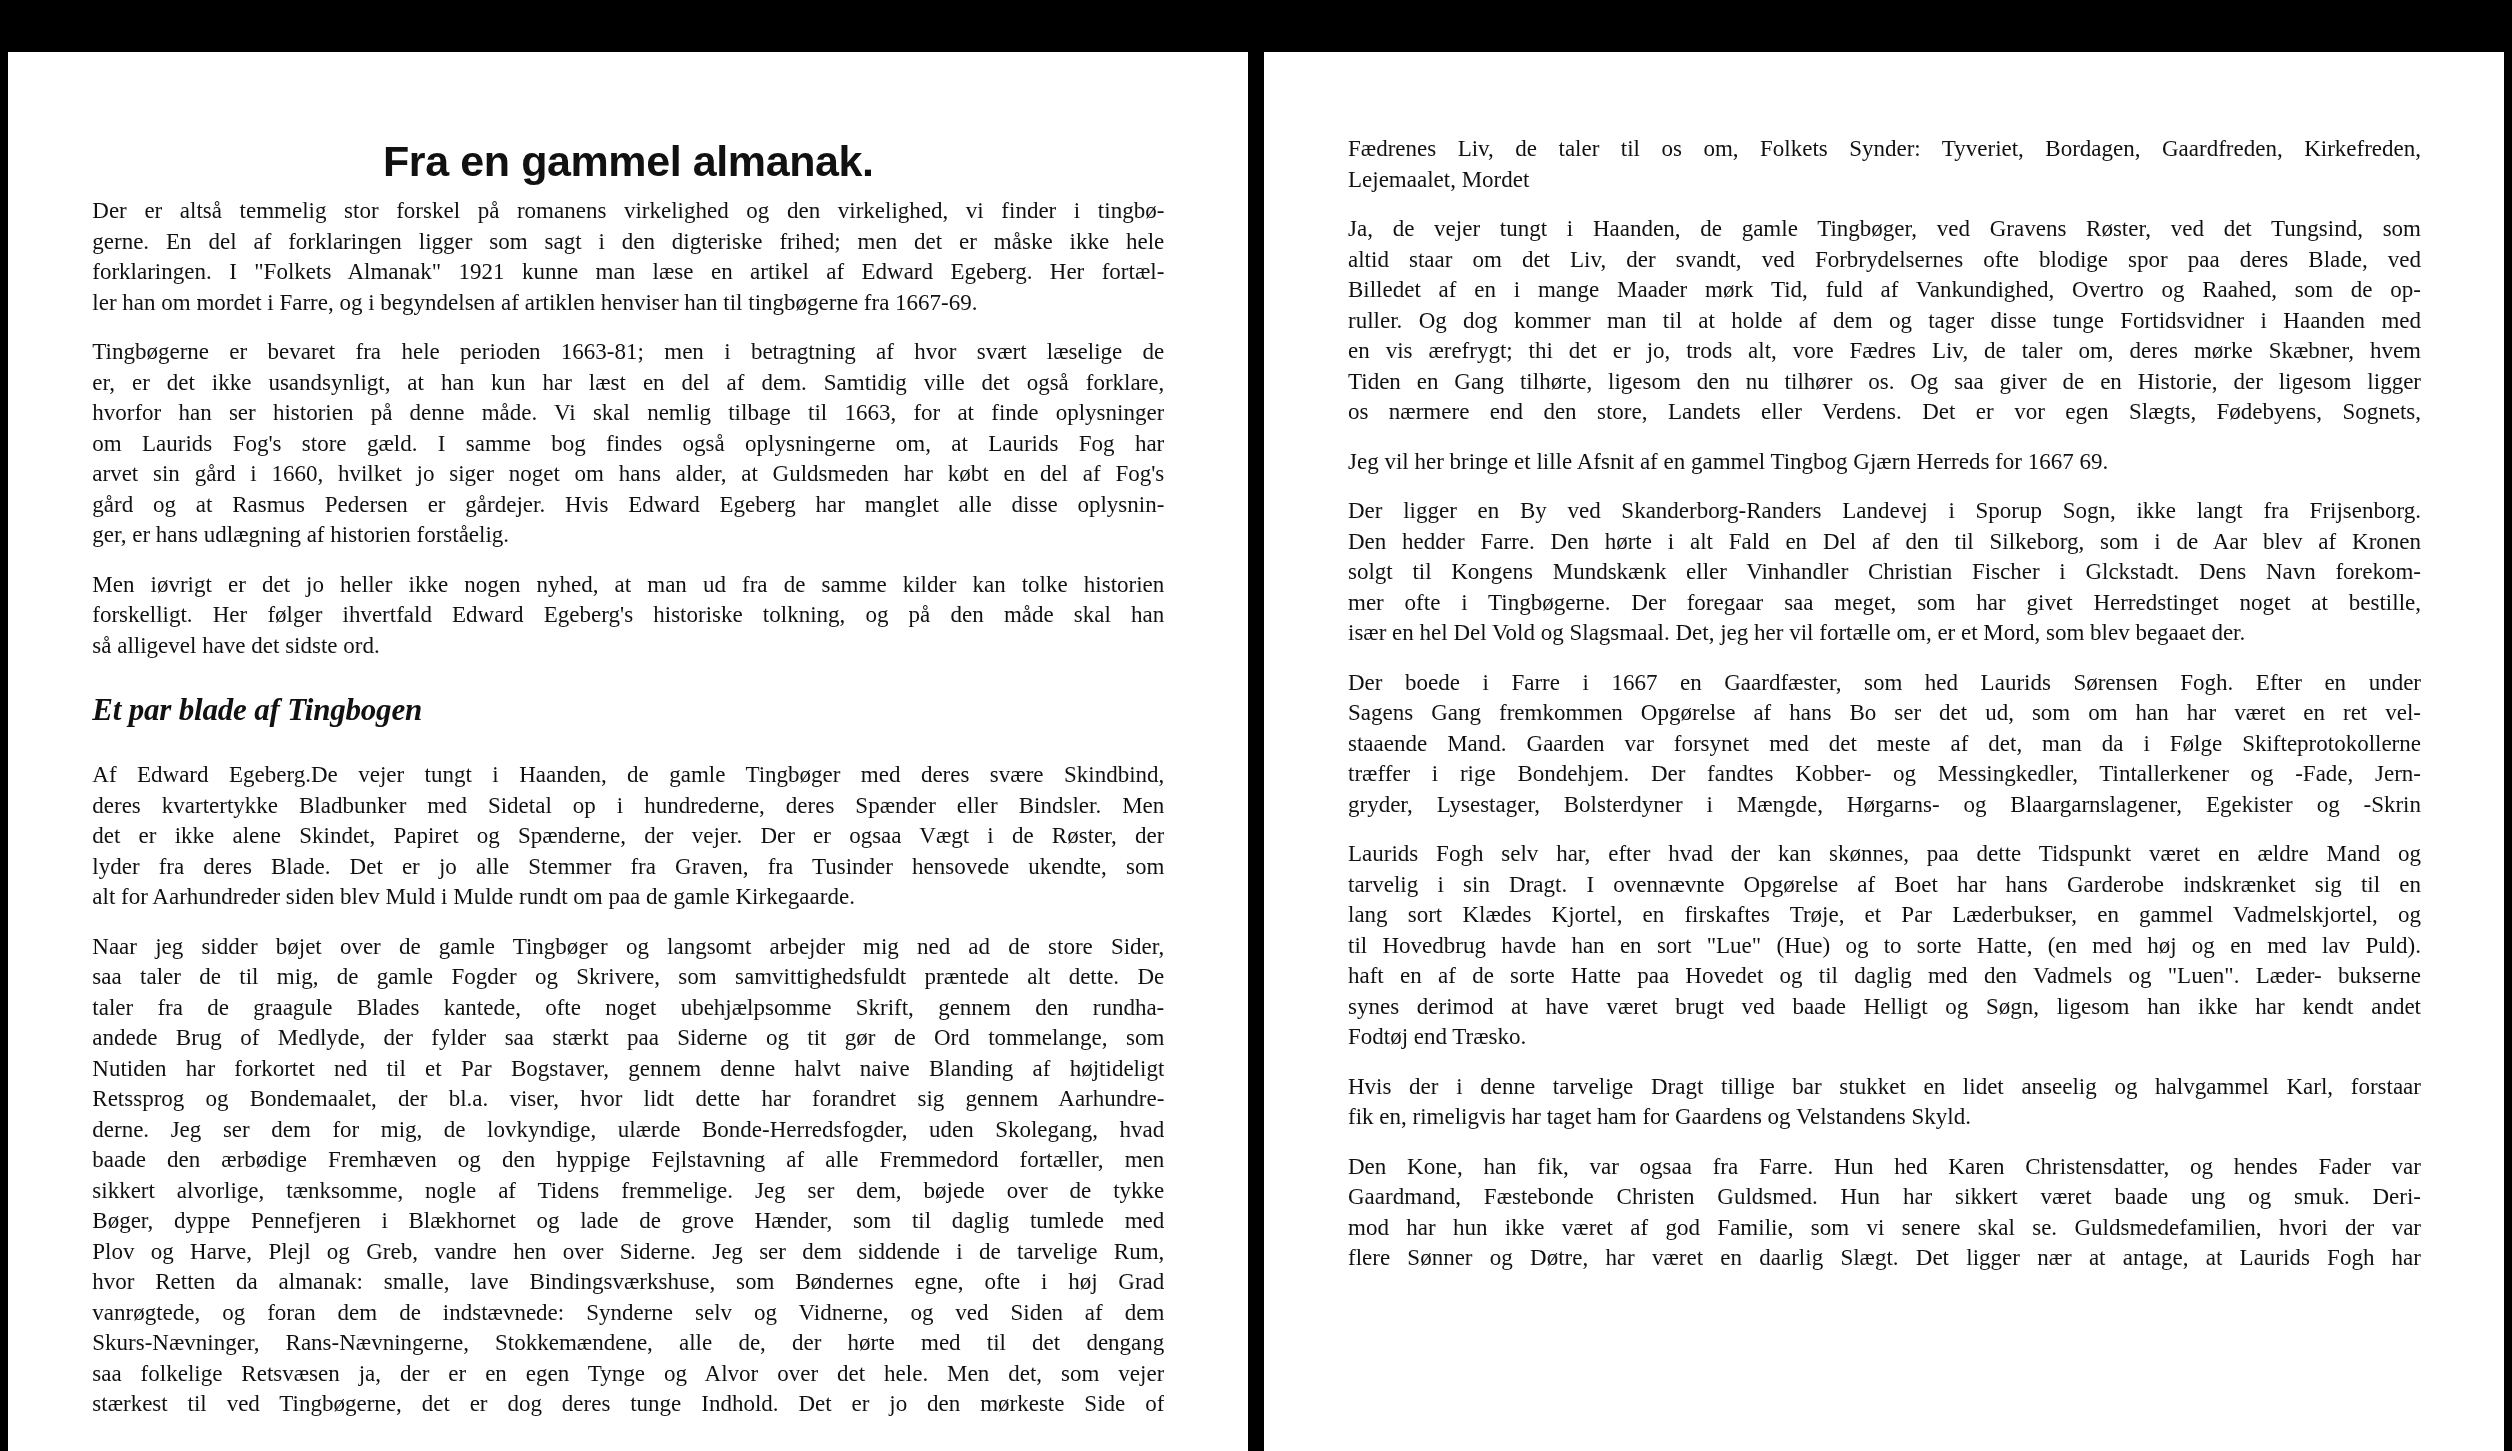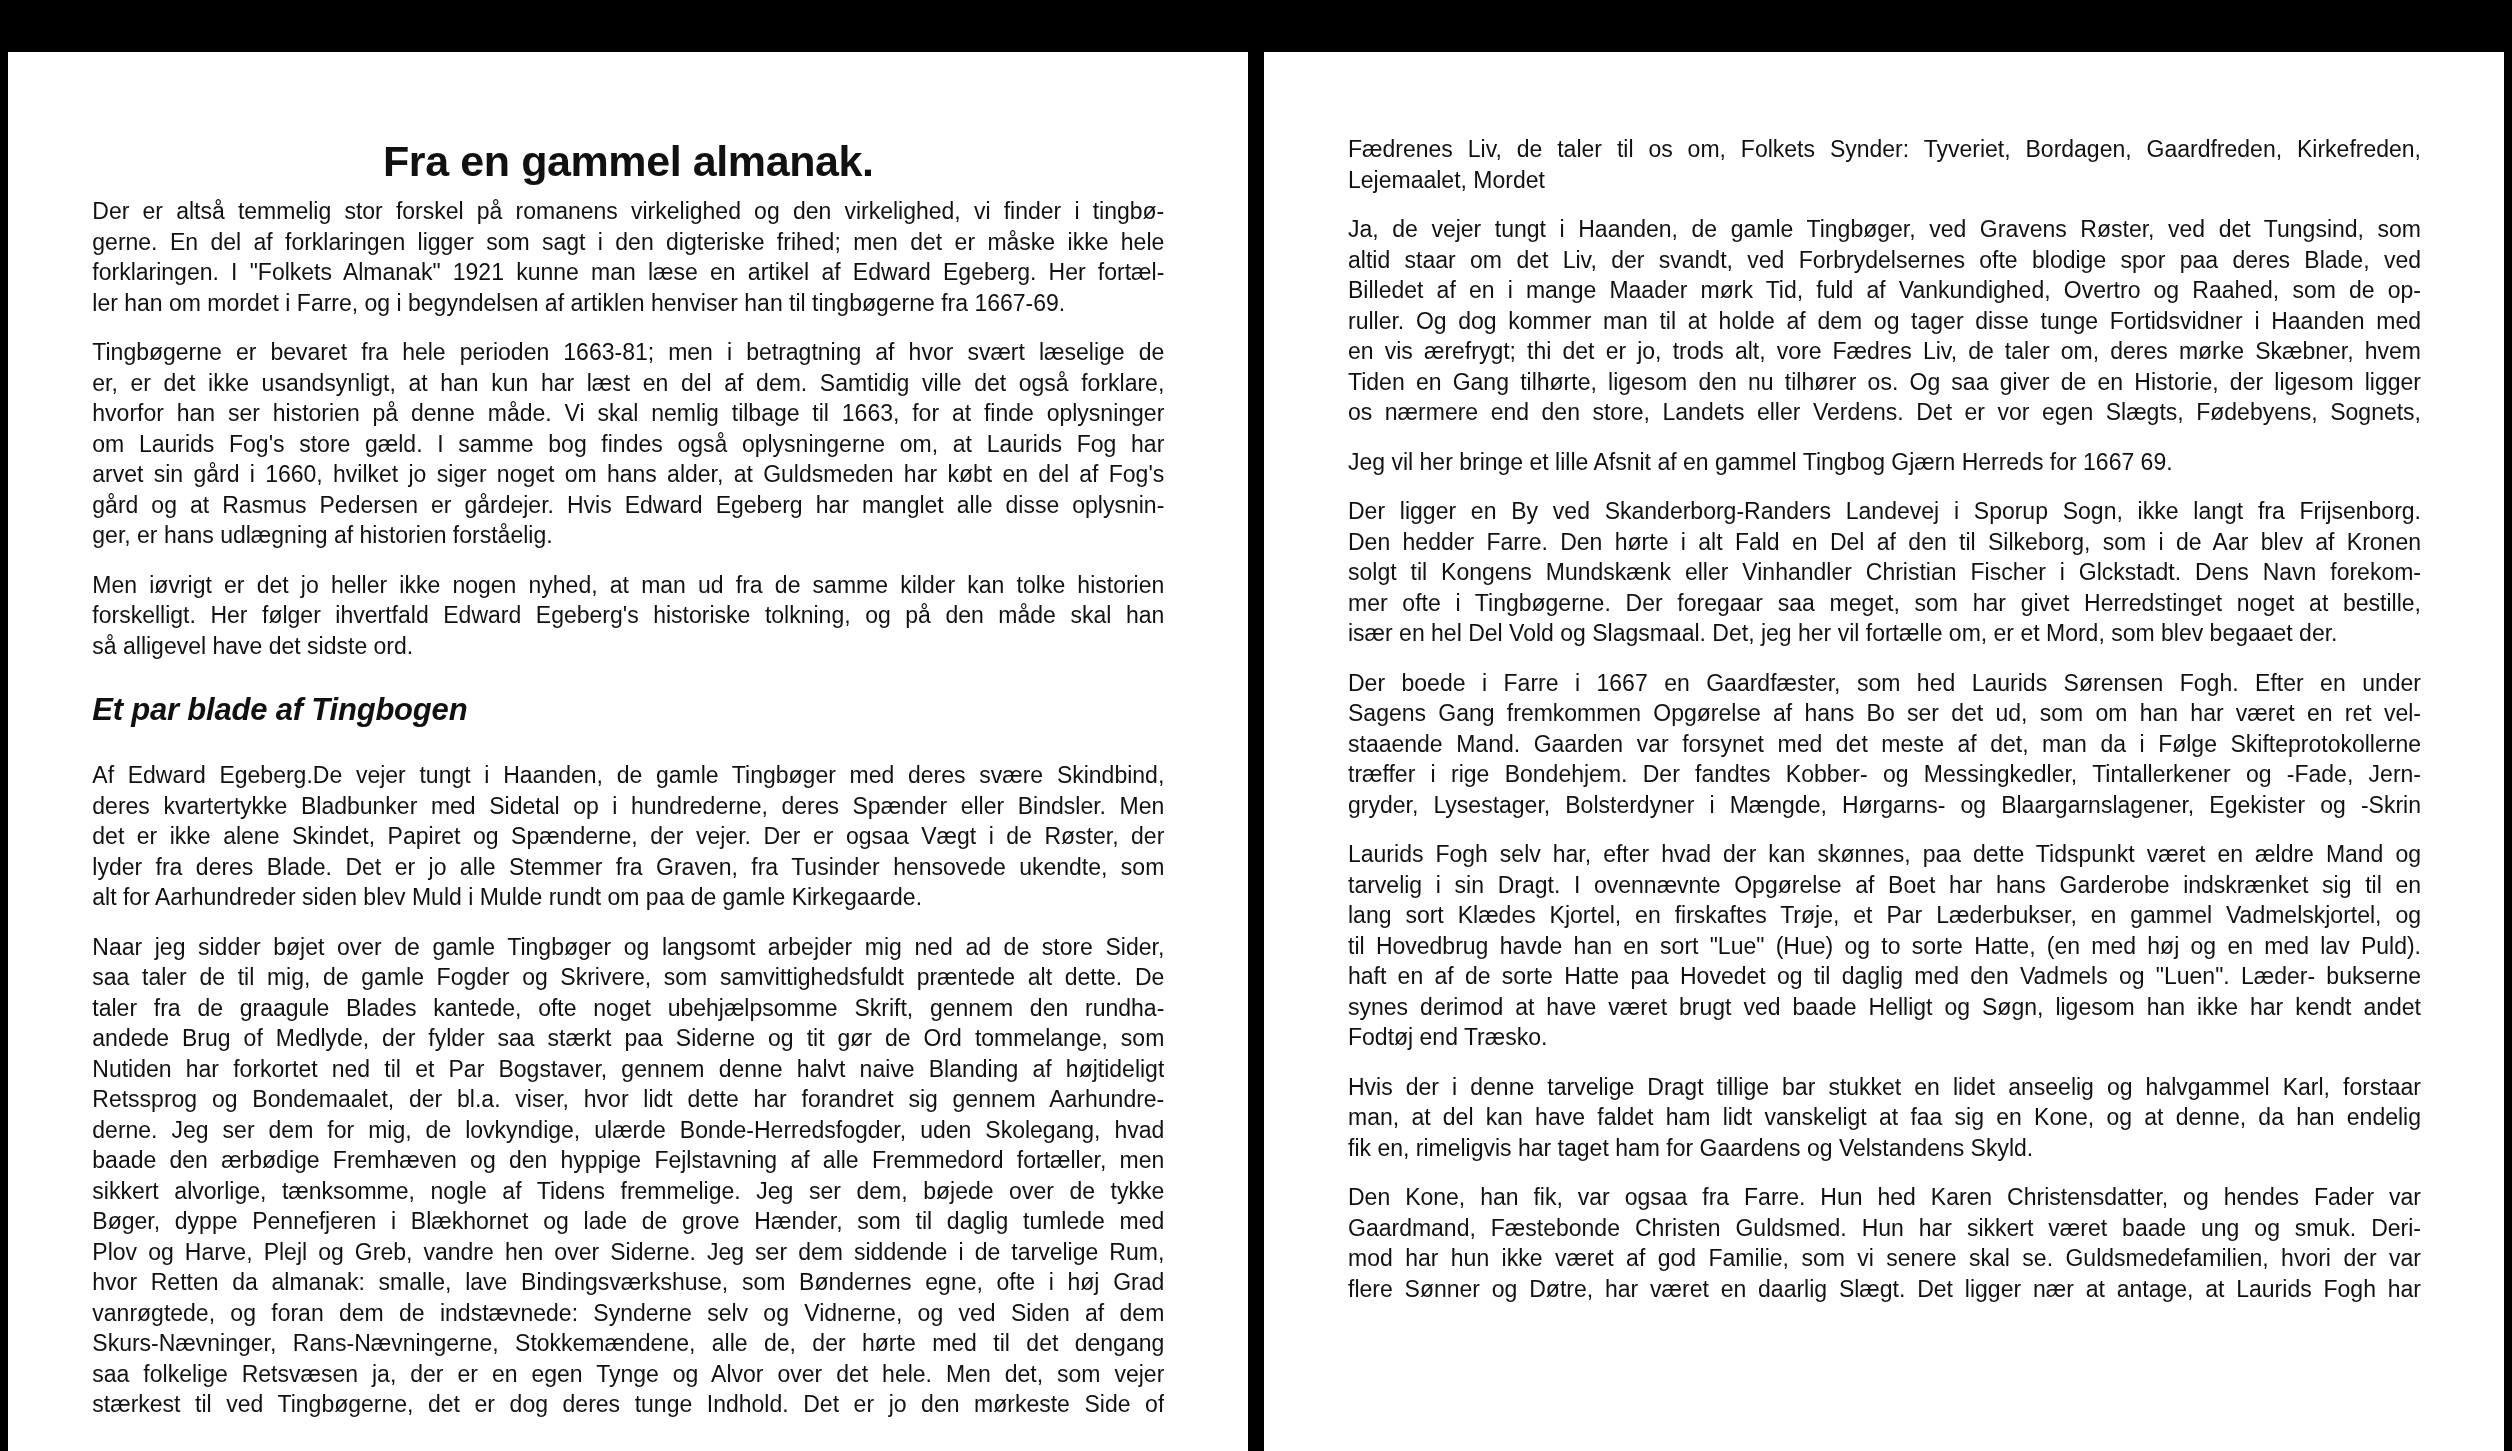--- a/index.html
+++ b/index.html
@@ -8,21 +8,21 @@
     font-family: "Liberation Sans", sans-serif; color: #111;
   }
   .page { position: absolute; top: 8.3px; height: 1435px; background: #fff; margin-top: 44px; }
   #page-left { left: 8.3px; width: 1240px; }
   #page-right { left: 1264px; width: 1240px; }
   .title {
     position: absolute; left: 0; right: 0; top: 83px; margin: 0;
     text-align: center; font-weight: bold; font-size: 43px; line-height: 53px;
     letter-spacing: -0.4px; color: #111;
   }
-  .column { position: absolute; }
+  .column { position: absolute; font-family: Liberation Serif, serif; }
   #col-left { left: 84px; top: 144px; width: 1072px; }
   #col-right { left: 84px; top: 82px; width: 1073px; }
   .para { margin: 0 0 19px 0; }
   .line {
     display: block; font-size: 23px; line-height: 30.5px; white-space: nowrap;
     text-align: justify; text-align-last: justify; overflow: hidden;
   }
   .line.last { text-align: left; text-align-last: left; }
   .subheading {
     margin: 32px 0 34px 0; font-size: 31px; line-height: 33px;
@@ -125,21 +125,20 @@
           <span class="line">Laurids Fogh selv har, efter hvad der kan skønnes, paa dette Tidspunkt været en ældre Mand og</span>
           <span class="line">tarvelig i sin Dragt. I ovennævnte Opgørelse af Boet har hans Garderobe indskrænket sig til en</span>
           <span class="line">lang sort Klædes Kjortel, en firskaftes Trøje, et Par Læderbukser, en gammel Vadmelskjortel, og</span>
           <span class="line">til Hovedbrug havde han en sort "Lue" (Hue) og to sorte Hatte, (en med høj og en med lav Puld).</span>
           <span class="line">haft en af de sorte Hatte paa Hovedet og til daglig med den Vadmels og "Luen". Læder- bukserne</span>
           <span class="line">synes derimod at have været brugt ved baade Helligt og Søgn, ligesom han ikke har kendt andet</span>
           <span class="line last">Fodtøj end Træsko.</span>
         </div>
         <div class="para">
           <span class="line">Hvis der i denne tarvelige Dragt tillige bar stukket en lidet anseelig og halvgammel Karl, forstaar</span>
-          <span class="line">man, at del kan have faldet ham lidt vanskeligt at faa sig en Kone, og at denne, da han endelig</span>
           <span class="line last">fik en, rimeligvis har taget ham for Gaardens og Velstandens Skyld.</span>
         </div>
         <div class="para">
           <span class="line">Den Kone, han fik, var ogsaa fra Farre. Hun hed Karen Christensdatter, og hendes Fader var</span>
           <span class="line">Gaardmand, Fæstebonde Christen Guldsmed. Hun har sikkert været baade ung og smuk. Deri-</span>
           <span class="line">mod har hun ikke været af god Familie, som vi senere skal se. Guldsmedefamilien, hvori der var</span>
           <span class="line">flere Sønner og Døtre, har været en daarlig Slægt. Det ligger nær at antage, at Laurids Fogh har</span>
         </div>
       </div>
   </div>

